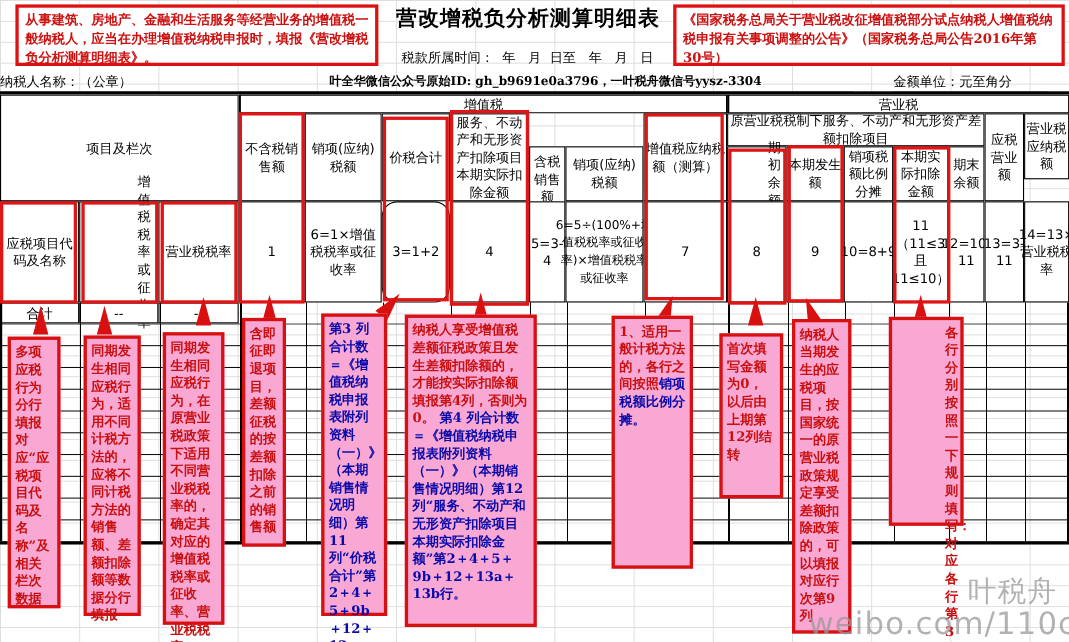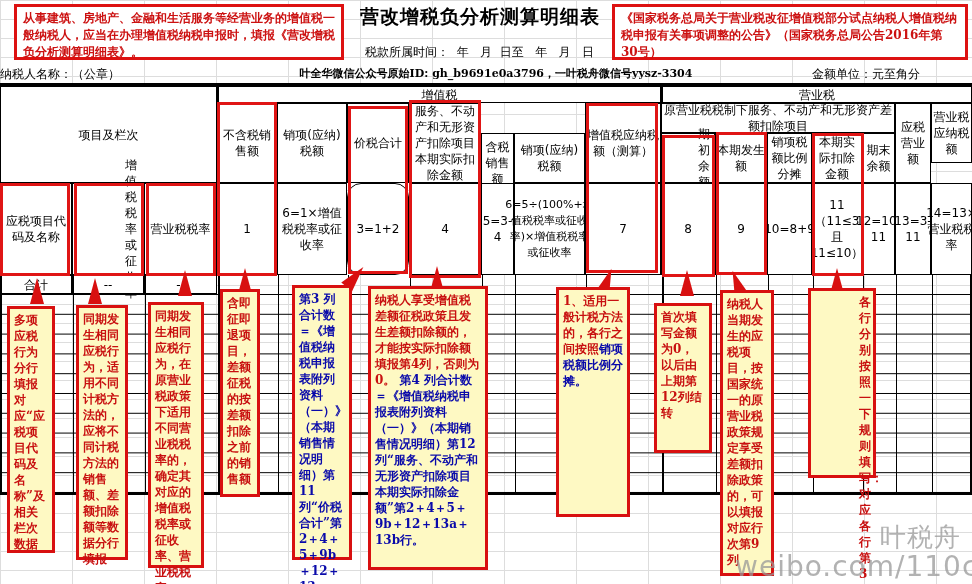--- a/index.html
+++ b/index.html
@@ -13,21 +13,21 @@
       linear-gradient(to bottom, #d0d0d0 1px, transparent 1px);
     background-size: 72px 100%, 100% 19px; opacity:0.7; }
   .title { left:340px; top:4px; width:280px; text-align:center; font-size:19px; font-family:"DejaVu Serif", serif; font-weight:bold; letter-spacing:1px; }
   .period { left:365px; top:44px; width:280px; font-size:12px; white-space:pre; }
   .note-box { border:3px solid #dd1111; background:#fff; color:#cc1111; font-weight:bold; font-size:12px; line-height:17px; padding:3px 6px; font-family:"DejaVu Serif", serif; }
   .row-info { top:64px; height:20px; font-size:12px; line-height:20px; border-bottom:1px solid #999; }
   .t { border:1px solid #000; font-size:12px; display:flex; align-items:center; justify-content:center; text-align:center; line-height:16px; padding:1px; background:#fff; }
   .thick-top { left:0; top:83px; width:972px; height:3px; background:#000; }
   .thick-bot { left:0; top:492px; width:972px; height:3px; background:#000; }
   .hl { border:3px solid #e01515; }
-  .call { background:#fef9c3; border:3px solid #d81010; font-weight:bold; font-size:12px; line-height:16px; padding:3px 4px; font-family:"DejaVu Serif", serif; color:#c81010; }
+  .call { background:#f9a8d4; border:3px solid #d81010; font-weight:bold; font-size:12px; line-height:16px; padding:3px 4px; font-family:"DejaVu Serif", serif; color:#c81010; }
   .blue { color:#0a0aaa; }
   .ptr { width:0; height:0; border-left:7px solid transparent; border-right:7px solid transparent; border-bottom:26px solid #d81010; }
   .watermark { color:#999; font-size:26px; opacity:0.75; letter-spacing:1px; }
 </style>
 </head>
 <body>
 
 <div class="abs bg-grid"></div>
 
 <div class="abs title">营改增税负分析测算明细表</div>

